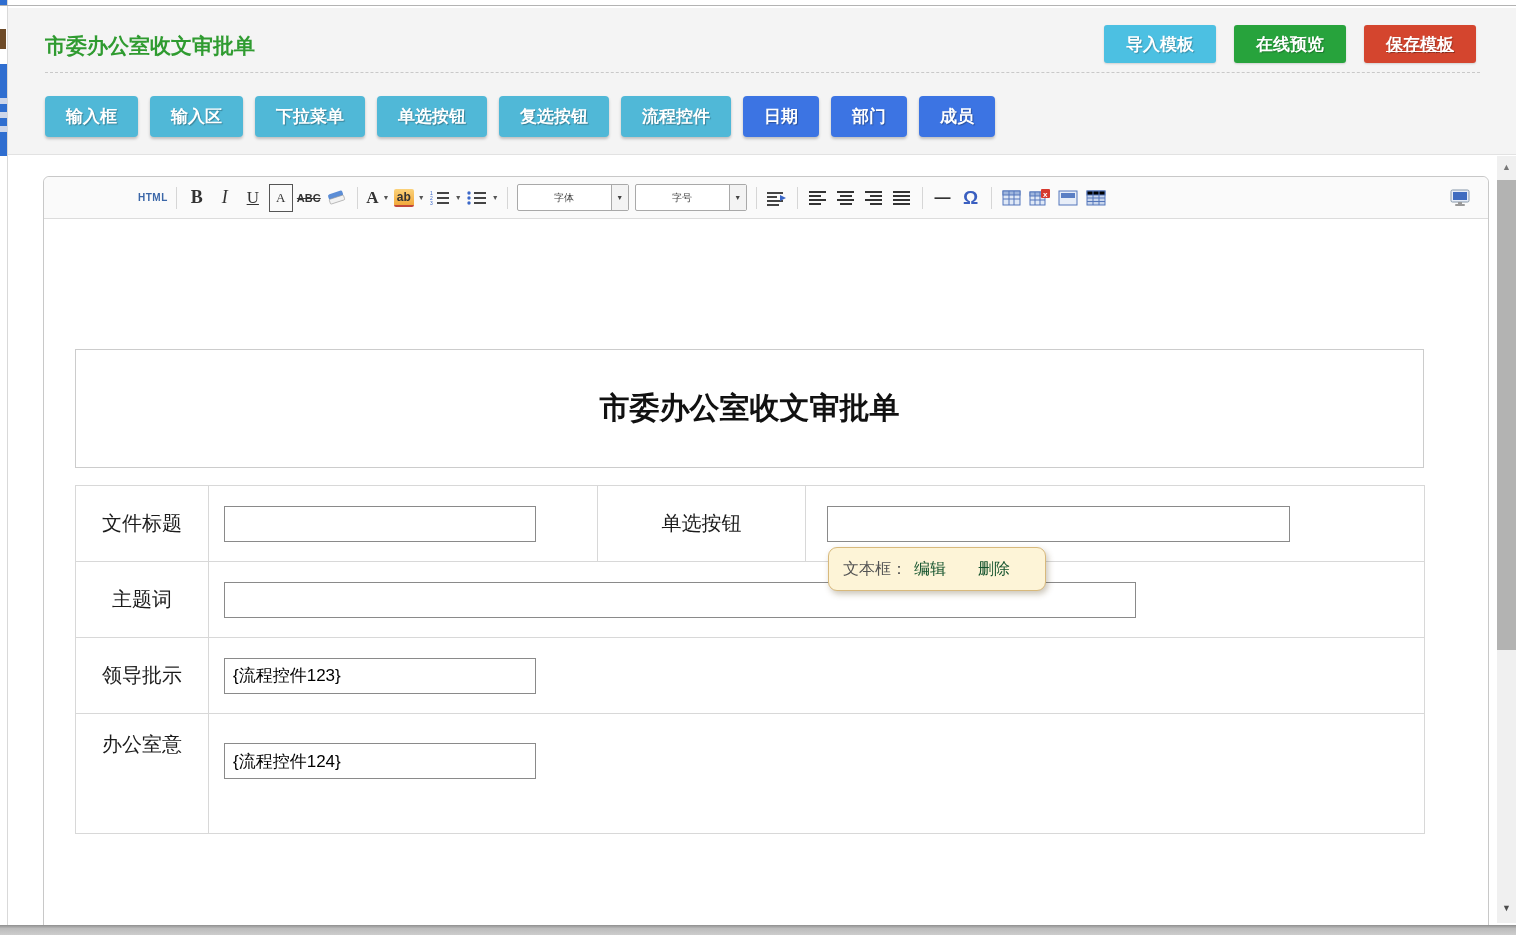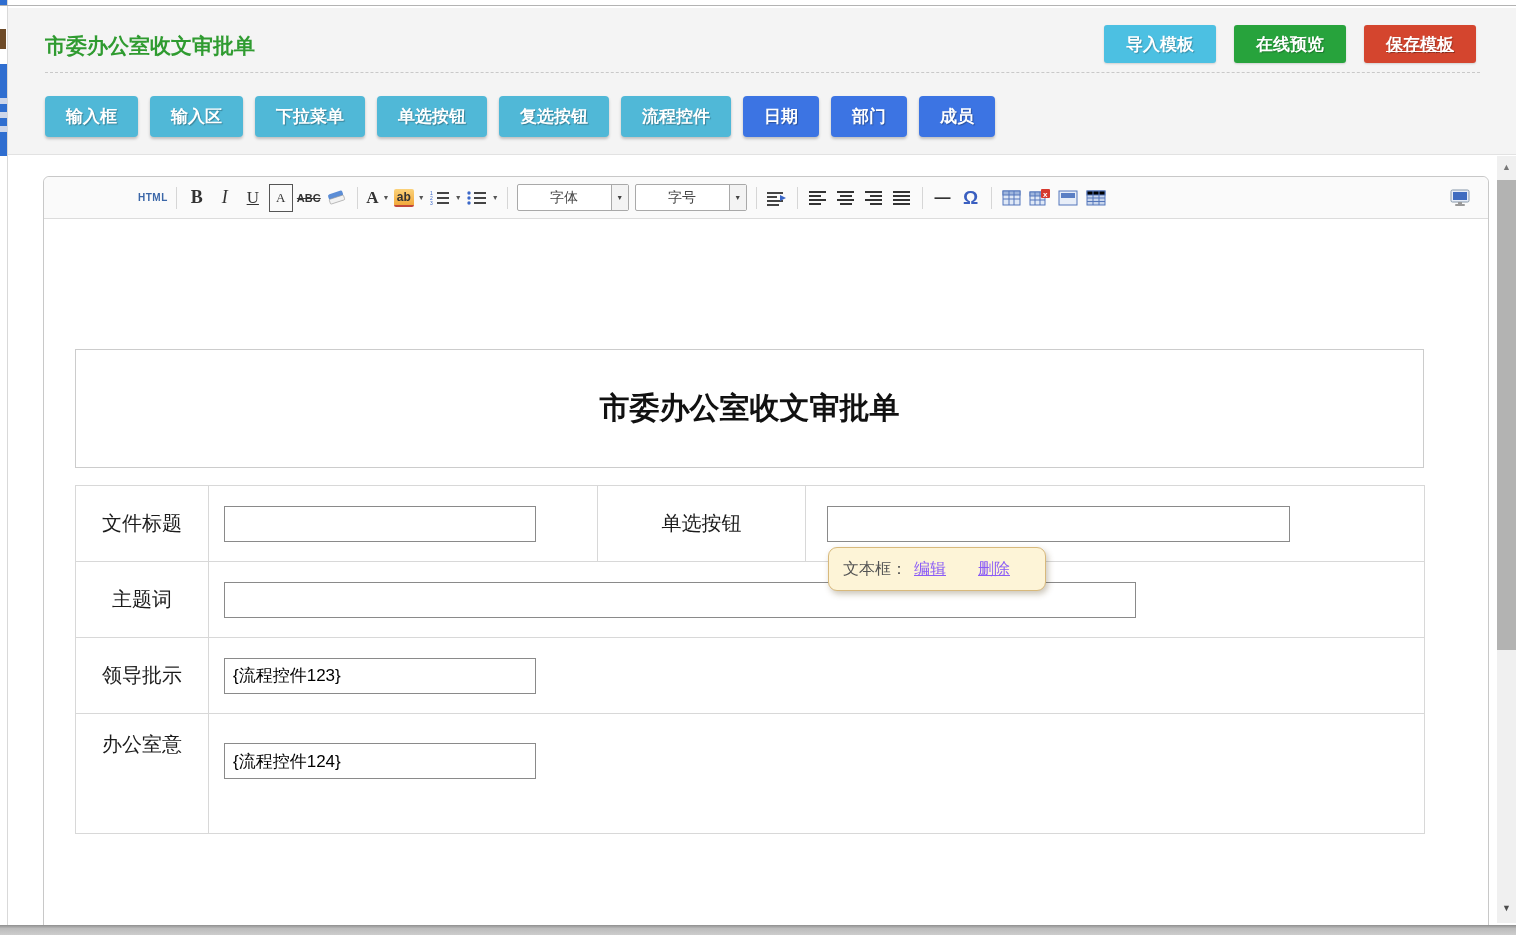--- a/index.html
+++ b/index.html
@@ -47,21 +47,21 @@
   .tx-u { font-family:"Liberation Serif",serif; font-size:17px; text-decoration:underline; }
   .tx-box { font-family:"Liberation Serif",serif; font-size:13px; border:1px solid #555; padding:0 4px; line-height:17px; }
   .tx-abc { font-size:11px; font-weight:bold; text-decoration:line-through; }
   .tx-a { font-family:"Liberation Serif",serif; font-size:17px; font-weight:bold; }
   .tx-ab { font-size:12px; font-weight:bold; background:linear-gradient(#fbd27a,#f2a93b);
     padding:1px 3px; border-radius:2px; border-bottom:2px solid #c2483a; }
   .caret { font-size:7px; color:#555; margin-left:4px; }
   .combo { display:inline-flex; align-items:center; }
   .select { width:112px; height:27px; background:#fff; border:1px solid #a9a9a9; border-radius:2px;
     display:inline-flex; align-items:stretch; margin:0 3px; cursor:pointer; }
-  .select .lab { flex:1; display:flex; align-items:center; justify-content:center; font-size:14px; color:#444; }
+  .select .lab { flex:1; display:flex; align-items:center; justify-content:center; font-size:10px; color:#444; }
   .select .car { width:17px; border-left:1px solid #a9a9a9; display:flex; align-items:center;
     justify-content:center; font-size:7px; color:#444; background:#f3f3f3; }
   .tx-hr { font-size:16px; font-weight:bold; }
   .tx-omega { font-size:19px; font-weight:bold; color:#3a5fc0; }
   .grow { flex:1; }
 
   
   .canvas { padding:130px 0 0 31px; }
   .title-box { width:1349px; height:119px; border:1px solid #cccccc; display:flex;
     align-items:center; justify-content:center; }
@@ -79,21 +79,21 @@
     padding:0 8px; display:block; }
   .w312{width:312px;} .w463{width:463px;} .w912{width:912px;} .w162{width:162px;}
   .w134{width:134px;} .w133{width:133px;}
   .mt28 { margin-top:29px; }
 
   
   .tooltip { position:absolute; left:828px; top:547px; width:218px; height:44px; z-index:9;
     background:#fdf4d7; border:1px solid #d8b97c; border-radius:9px;
     box-shadow:2px 3px 6px rgba(90,70,30,.32); display:flex; align-items:center; padding:0 14px;
     font-size:16px; color:#555; }
-  .tooltip a { color:#8b5cf6; text-decoration:underline; cursor:pointer;text-align:right; }
+  .tooltip a { color:#14532d; cursor:pointer;text-align:right; }
   .tooltip .edit { margin-left:7px; }
   .tooltip .del { margin-left:32px; }
 
   
   .vscroll { position:absolute; right:0; top:156px; width:19px; height:767px; background:#f0f0f0; z-index:6; }
   .vscroll .arr { position:absolute; left:0; width:19px; height:18px; display:flex; align-items:center;
     justify-content:center; font-size:9px; color:#777; cursor:pointer; }
   .vscroll .arr.up { top:2px; }
   .vscroll .arr.down { bottom:6px; color:#4d4d4d; }
   .vscroll .thumb { position:absolute; left:0; top:24px; width:19px; height:470px; background:#b3b3b2; cursor:pointer; }

